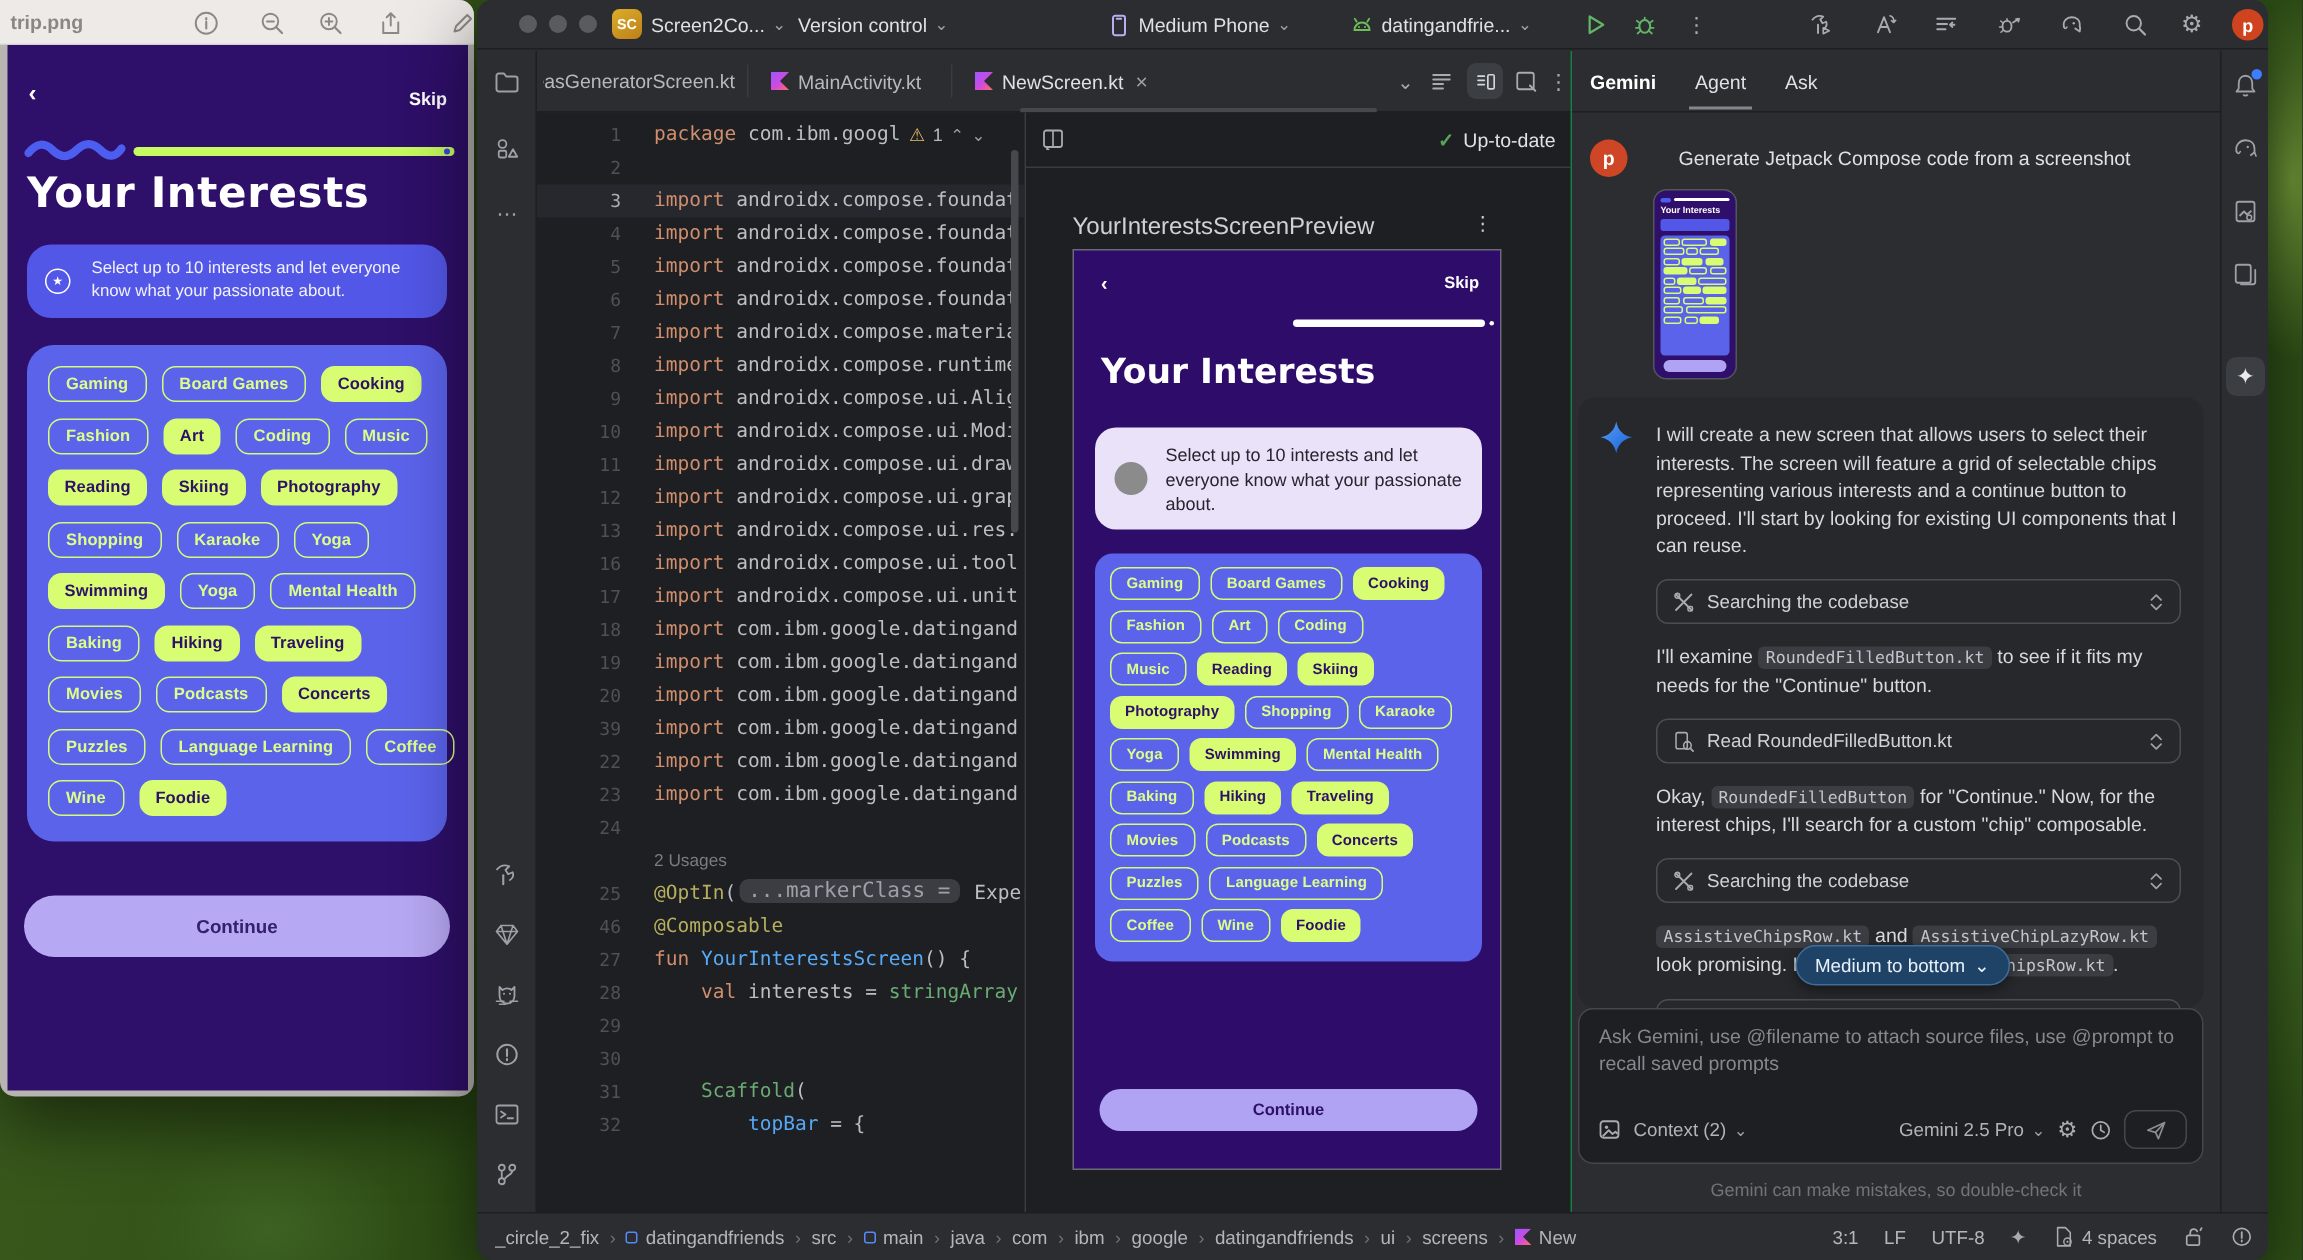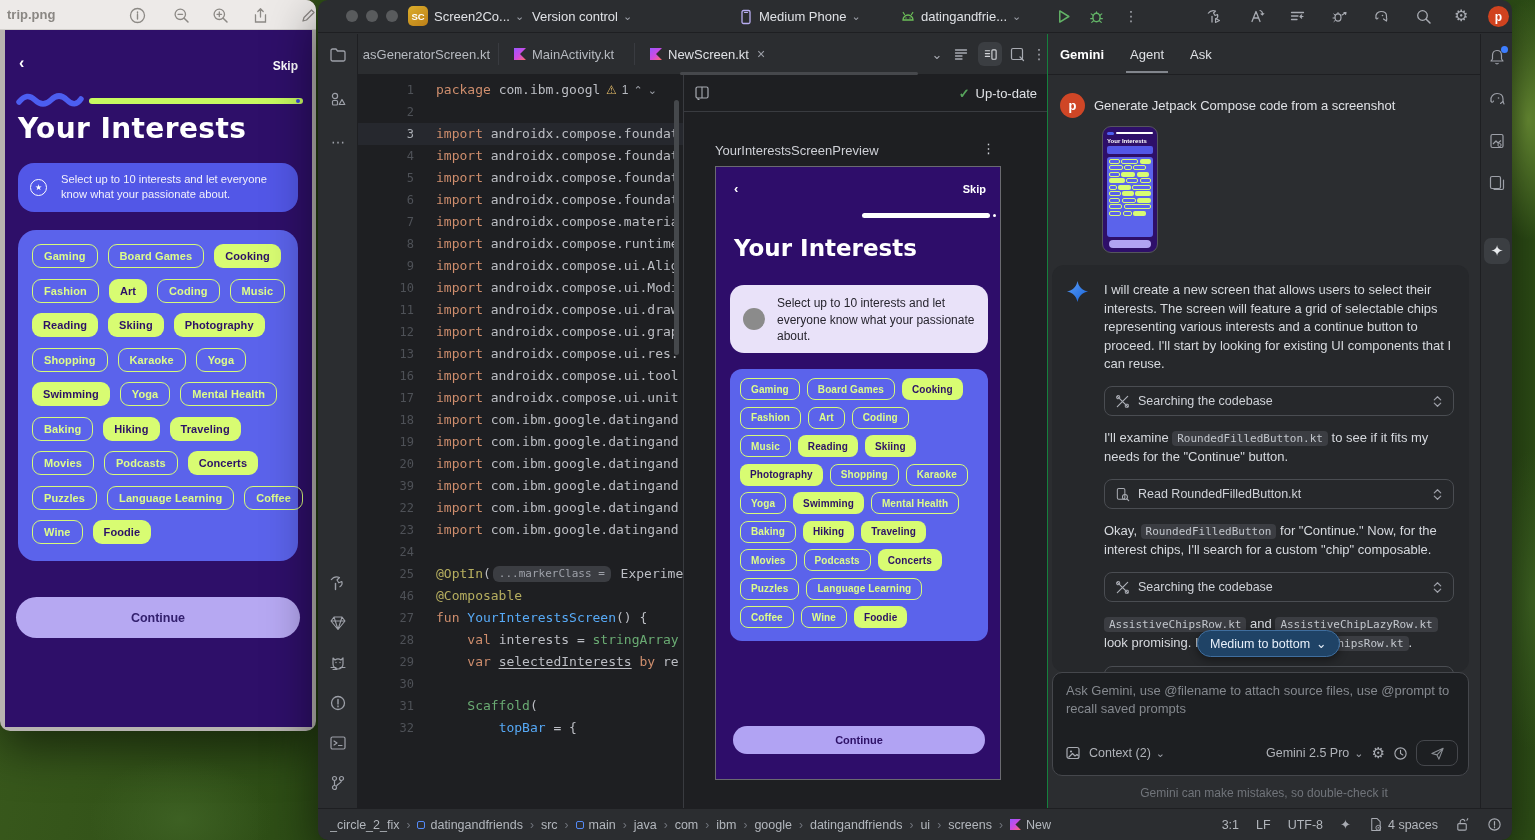--- a/index.html
+++ b/index.html
@@ -103,37 +103,37 @@
   .crow.cur { background:#26282e; }
   .gut { width:78px; flex:none; text-align:right; padding-right:22px;
     font-family:"DejaVu Sans Mono",monospace; font-size:12px; color:#4e5157; }
   .crow.cur .gut { color:#a9adb3; }
   .ctext { white-space:pre; font-family:"DejaVu Sans Mono",monospace; font-size:13px; color:#bcbec4; }
   .tk-kw { color:#cf8e6d; } .tk-id { color:#bcbec4; } .tk-ann { color:#b6ae5f; }
   .tk-fn { color:#57aaf7; } .tk-call { color:#6aab73; } .tk-param { color:#56a8f5; }
   .tk-u { color:#bcbec4; text-decoration:underline; text-underline-offset:2px; }
   .tk-warn { color:#bcbec4; text-decoration:underline; text-decoration-thickness:2px;
     text-decoration-color:#b99a3c; text-underline-offset:3px; }
-  .tk-inlay { display:inline-block; background:#3b3d42; color:#9da0a8; font-size:11px; border-radius:6px;
+  .tk-inlay { display:inline-block; background:#3b3d42; color:#9da0a8; font-size:14px; border-radius:6px;
     padding:0 6px; height:16px; line-height:16px; vertical-align:1px; margin:0 2px; }
   .usages { font-size:11.5px; color:#787c82; line-height:22px; }
   #line-widget { position:absolute; left:288px; top:81px; height:18px; display:flex; align-items:center; gap:5px;
     font-size:12px; color:#b6bac0; }
   #line-widget .warn-tri { color:#e8bf6a; font-size:12px; }
   #line-widget .chv { color:#9da0a8; font-size:11px; }
   #ed-scrollbar { position:absolute; left:356px; top:100px; width:5px; height:255px; background:#45484c; border-radius:3px; }
 
   
   #pv-panel { position:absolute; left:365px; top:75px; width:364px; bottom:32px; background:#1e1f22; border-left:1px solid #393b40; }
   #pv-toolbar { position:absolute; left:0; top:0; right:0; height:37px; border-bottom:1px solid #393b40;
     display:flex; align-items:center; padding:0 10px; }
   #pv-layout-ic { width:16px; height:16px; color:#a8abb2; }
   #pv-status { margin-left:auto; display:flex; gap:6px; align-items:center; font-size:13px; color:#dfe1e5; }
   #pv-check { color:#57a45c; font-size:13px; font-weight:700; }
-  #pv-name { position:absolute; left:31px; top:68px; font-size:13px; color:#ced0d6; }
+  #pv-name { position:absolute; left:31px; top:68px; font-size:16px; color:#ced0d6; }
   #pv-kebab { position:absolute; left:298px; top:66px; color:#ced0d6; font-size:13px; }
   #phone { position:absolute; left:31px; top:91px; width:286px; height:614px; background:#2e0d6a; border:1px solid #6a6a70; overflow:hidden; }
   .pv-back { position:absolute; left:18px; top:14px; color:#fff; font-size:13px; font-weight:700; }
   .pv-skip { position:absolute; right:14px; top:16px; color:#fff; font-size:11px; font-weight:700; }
   #pv-progress { position:absolute; left:146px; top:46px; width:128px; height:5px; border-radius:3px; background:#fff; }
   #pv-progress::after { content:""; position:absolute; right:-6px; top:1px; width:3px; height:3px; border-radius:50%; background:#fff; }
   #pv-title { position:absolute; left:18px; top:68px; color:#fff; font-family:"DejaVu Sans",sans-serif; font-size:23px; font-weight:800; }
   #pv-info { position:absolute; left:14px; top:118px; width:258px; height:68px; background:#e9e2f9; border-radius:14px; }
   #pv-info-circle { position:absolute; left:13px; top:23px; width:22px; height:22px; border-radius:50%; background:#8b8b8b; }
   #pv-info-text { position:absolute; left:47px; top:10px; width:202px; color:#27252e; font-size:12px; line-height:16.5px; }
@@ -146,21 +146,21 @@
 
   
   #gemini { position:absolute; left:729px; top:34px; width:433px; bottom:32px; border-left:1px solid #15803d; }
   #gm-tabs { position:absolute; left:0; top:0; right:0; height:41px; border-bottom:1px solid #1e1f22;
     display:flex; align-items:center; gap:26px; padding-left:12px; font-size:13px; color:#dfe1e5; }
   #gm-tab-gemini { font-weight:700; color:#fff; }
   #gm-tab-agent { position:relative; }
   #gm-tab-agent::after { content:""; position:absolute; left:-4px; right:-4px; bottom:-11px; height:2px; background:#82868d; }
   #gm-user-avatar { position:absolute; left:12px; top:59px; width:25px; height:25px; border-radius:50%;
     background:#cf4626; color:#fff; font-size:13px; font-weight:700; display:flex; align-items:center; justify-content:center; }
-  #gm-user-msg { position:absolute; left:46px; top:64px; width:360px; font-size:13px; color:#dfe1e5; }
+  #gm-user-msg { position:absolute; left:71px; top:64px; width:360px; font-size:13px; color:#dfe1e5; }
   #thumb { position:absolute; left:54px; top:92px; width:56px; height:127px; background:#2e0f69; border:1px solid #55565c;
     border-radius:9px; padding:4px 4px 3px; display:flex; flex-direction:column; overflow:hidden; }
   #thumb .mt-top { display:flex; gap:2px; align-items:center; margin:1px 0 3px; }
   #thumb .mt-wave { width:7px; height:2.5px; background:#4c5ef0; border-radius:2px; }
   #thumb .mt-bar { flex:1; height:2px; background:#fff; border-radius:2px; }
   #thumb .mt-title { font-size:6px; font-weight:800; color:#fff; white-space:nowrap; }
   #thumb .mt-info { height:8px; background:#5257e7; border-radius:2px; margin-top:2px; }
   #thumb .mt-panel { flex:1; background:#5b63eb; border-radius:3px; margin-top:3px; padding:2px; overflow:hidden; }
   .mt-row { display:flex; gap:1.5px; margin-bottom:1.5px; }
   .mt-chip { height:5px; border-radius:2px; }
@@ -582,38 +582,41 @@
         </div>
         <div class="crow">
           <div class="gut">23</div>
           <div class="ctext"><span class="tk-kw">import </span><span class="tk-id">com.ibm.google.datingand</span></div>
         </div>
         <div class="crow">
           <div class="gut">24</div>
           <div class="ctext"></div>
         </div>
         <div class="crow">
+          <div class="gut"></div>
+          <div class="usages">2 Usages</div>
+        </div>
+        <div class="crow">
           <div class="gut">25</div>
           <div class="ctext"><span class="tk-ann">@OptIn</span><span class="tk-id">(</span><span class="tk-inlay">...markerClass =</span><span class="tk-id"> Experiment</span></div>
         </div>
         <div class="crow">
           <div class="gut">46</div>
           <div class="ctext"><span class="tk-ann">@Composable</span></div>
         </div>
         <div class="crow">
           <div class="gut">27</div>
           <div class="ctext"><span class="tk-kw">fun </span><span class="tk-fn">YourInterestsScreen</span><span class="tk-id">() {</span></div>
         </div>
         <div class="crow">
           <div class="gut">28</div>
           <div class="ctext"><span class="tk-id">    </span><span class="tk-kw">val </span><span class="tk-id">interests = </span><span class="tk-call">stringArray</span></div>
         </div>
         <div class="crow">
           <div class="gut">29</div>
-          <div class="ctext"><span class="tk-id">    </span><span class="tk-kw">var </span><span class="tk-u">selectedInterests</span><span class="tk-kw"> by</span><span class="tk-id"> re</span></div>
         </div>
         <div class="crow">
           <div class="gut">30</div>
           <div class="ctext"></div>
         </div>
         <div class="crow">
           <div class="gut">31</div>
           <div class="ctext"><span class="tk-id">    </span><span class="tk-call">Scaffold</span><span class="tk-id">(</span></div>
         </div>
         <div class="crow">

